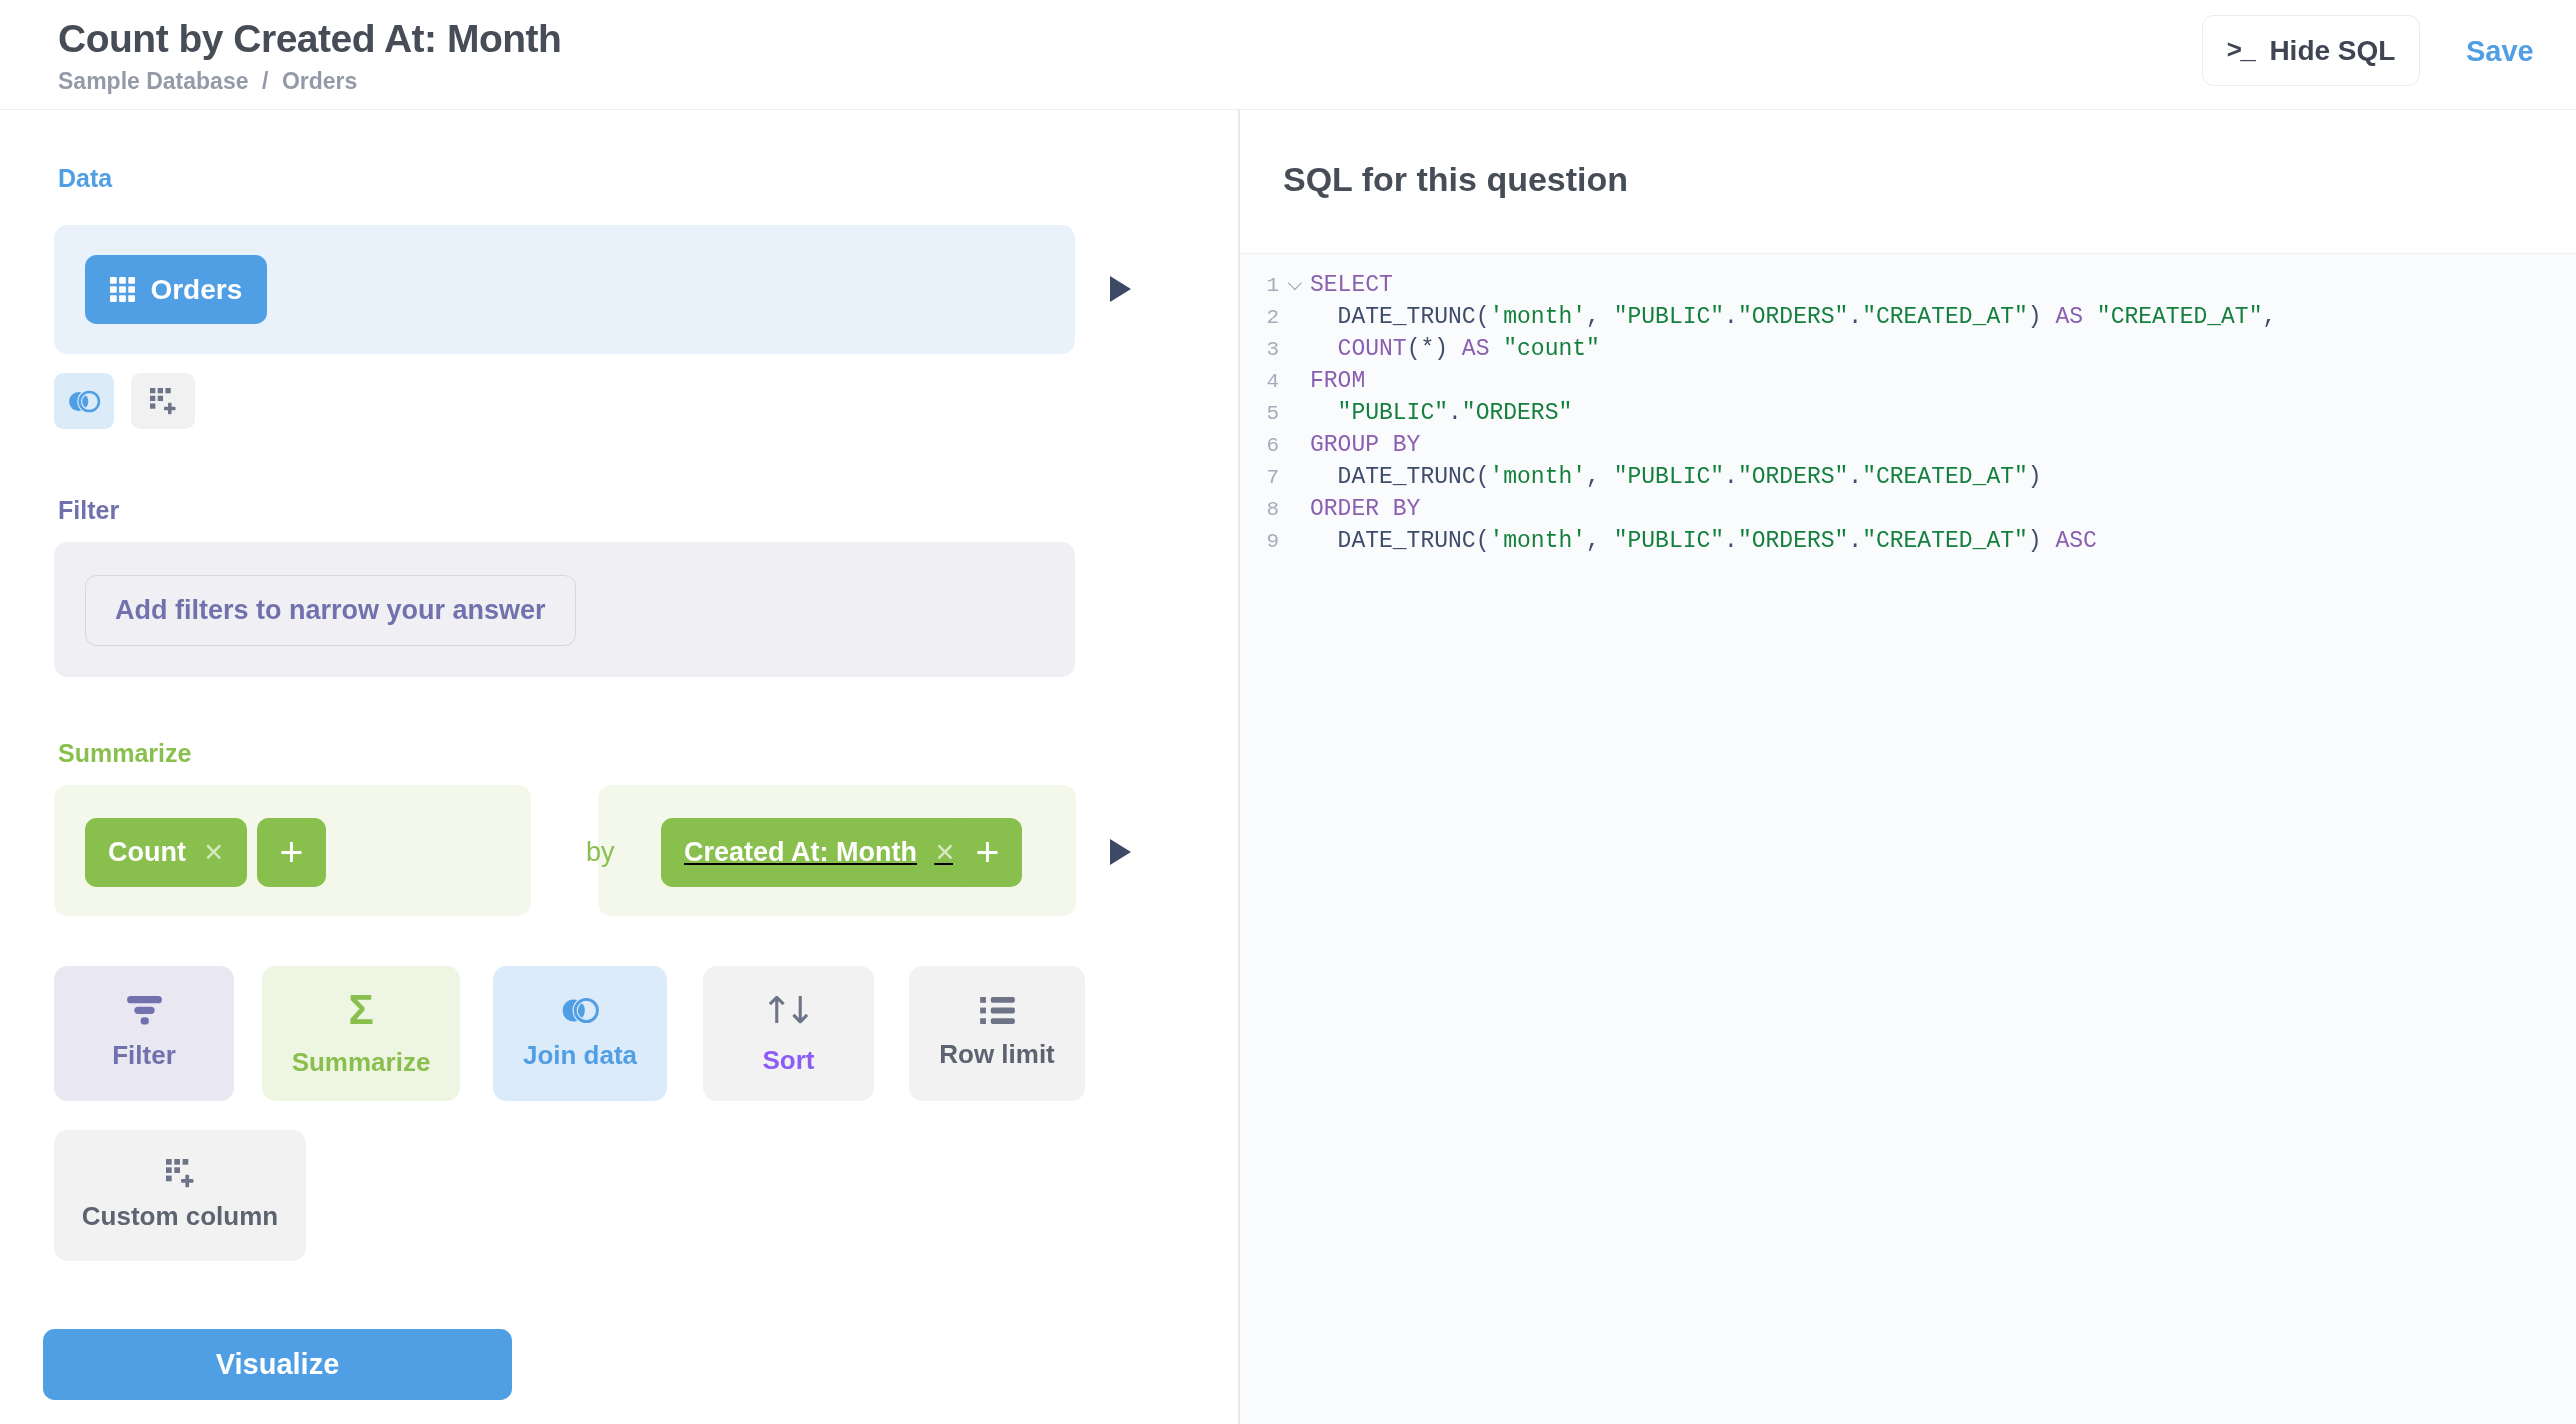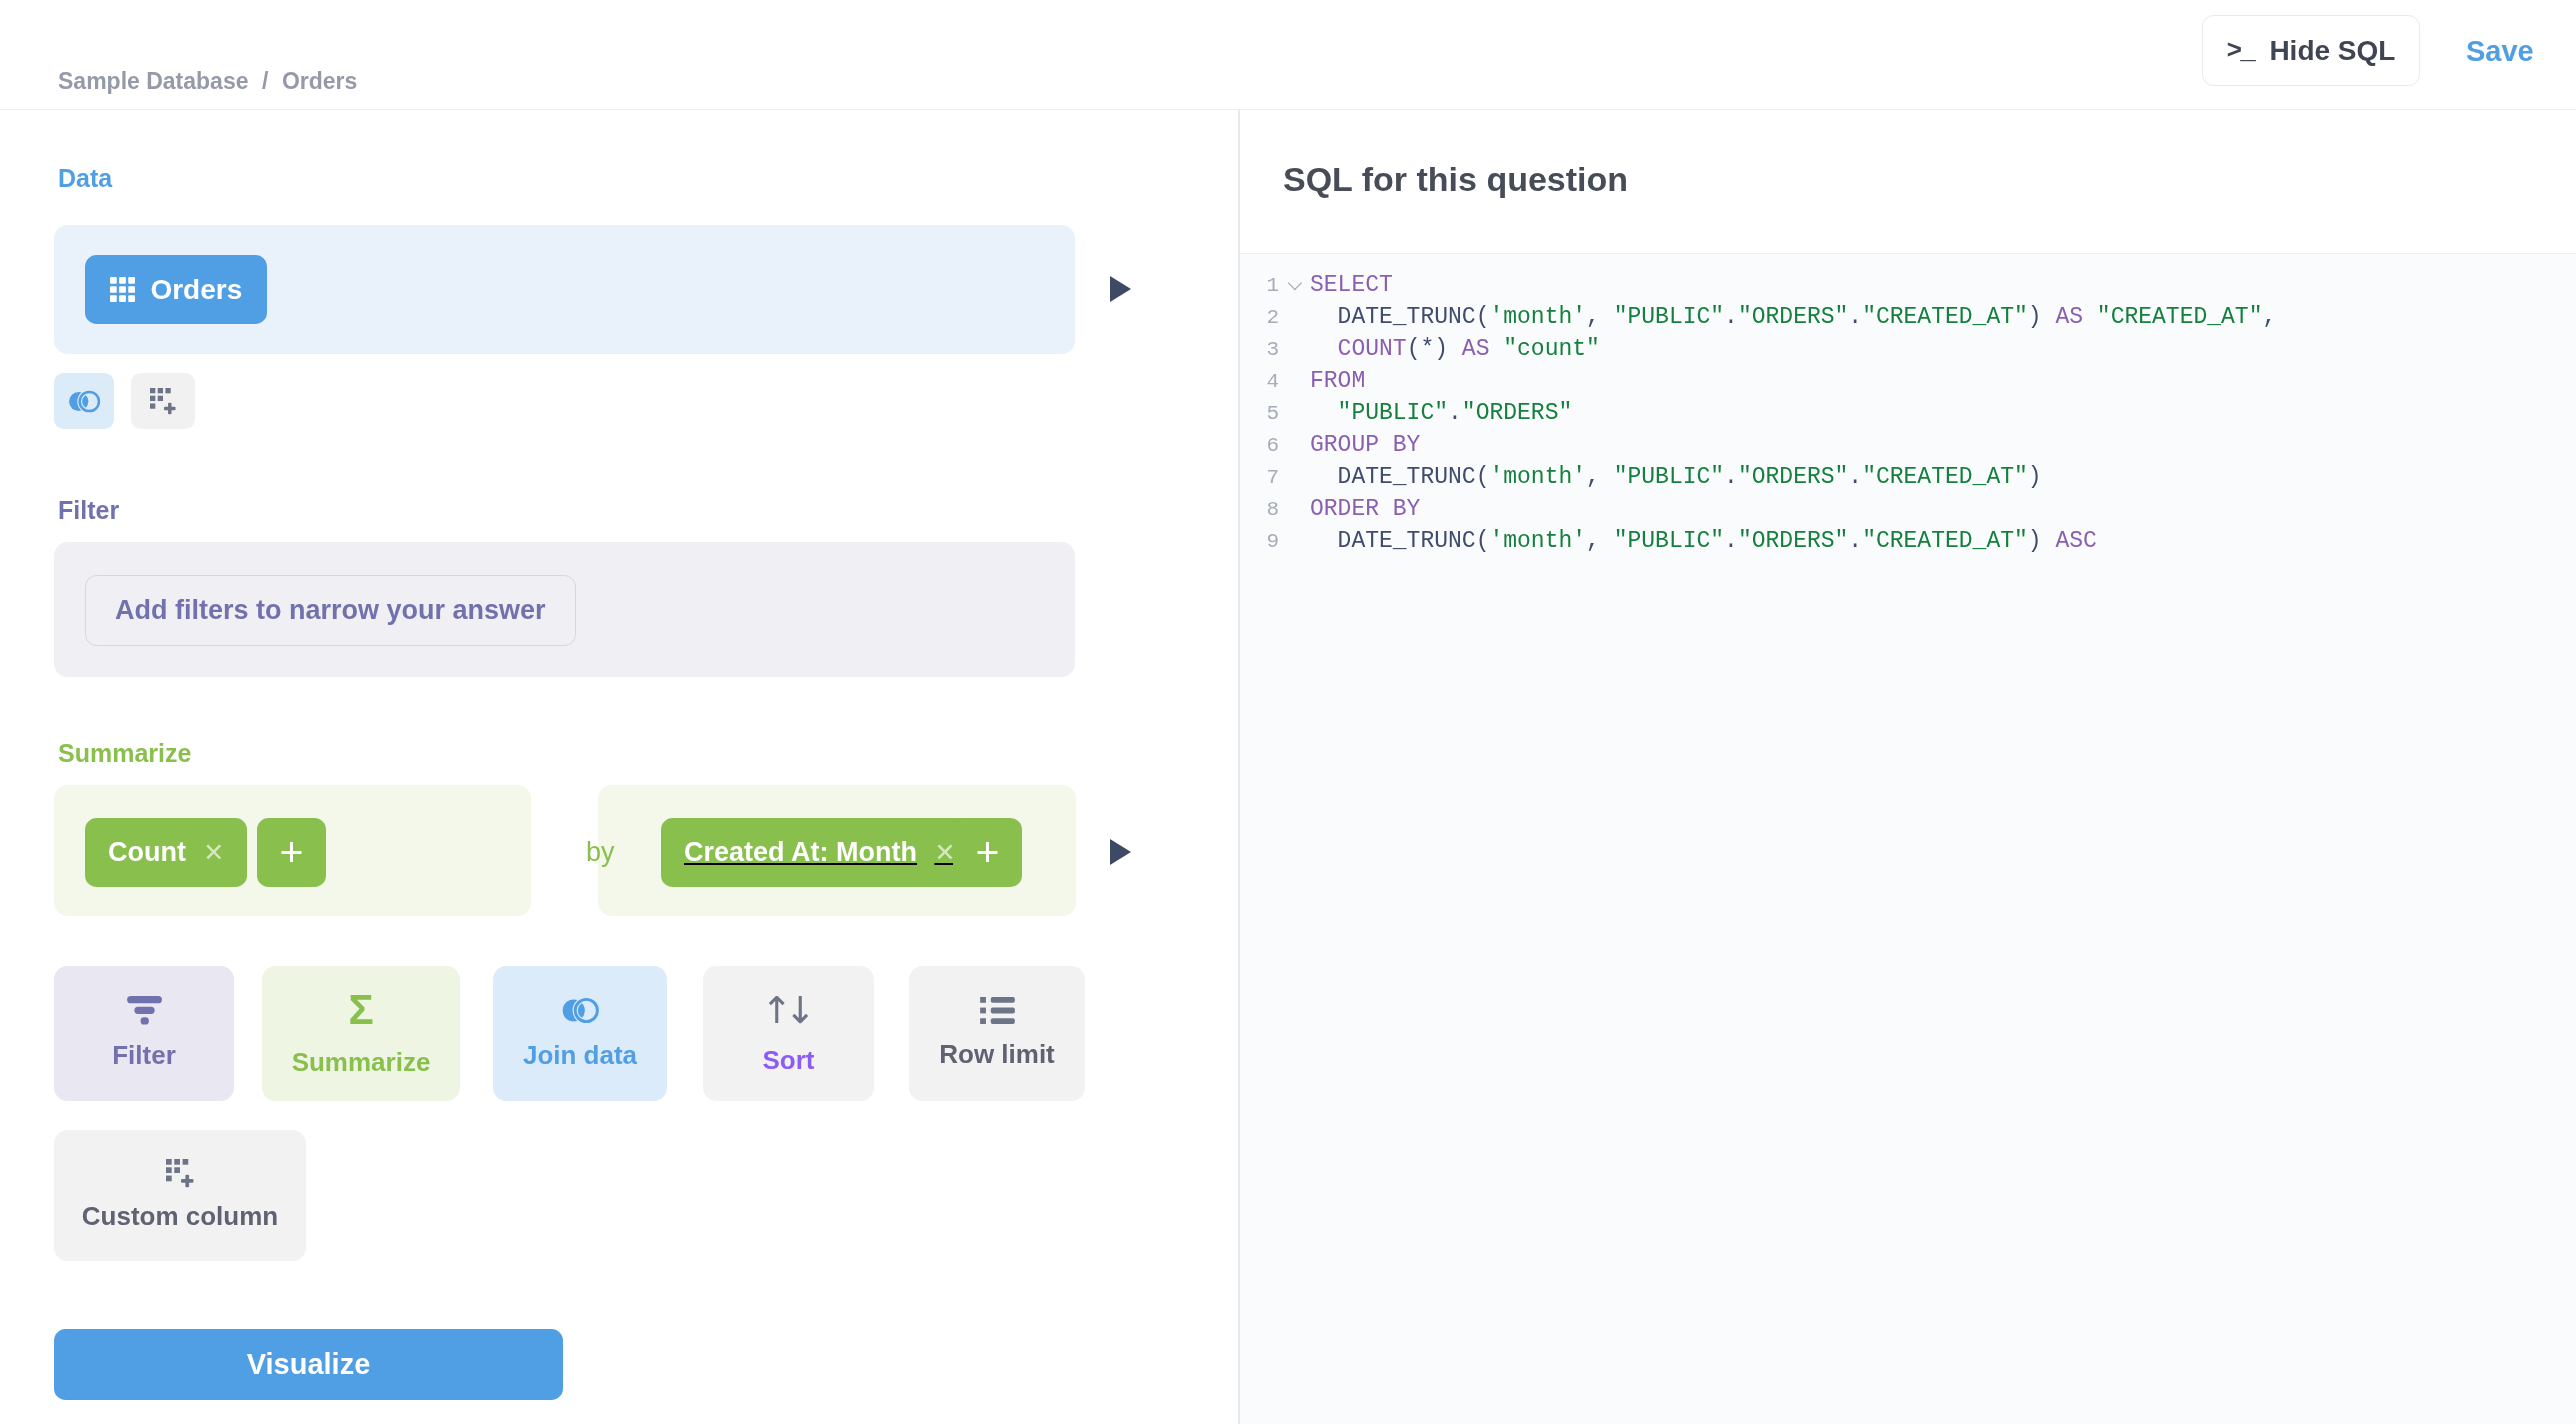--- a/index.html
+++ b/index.html
@@ -91,21 +91,21 @@
   .sigma-glyph { font-size:42px; font-weight:bold; color:#88bf4d; line-height:42px; }
   .sort-glyph { font-size:37px; color:#6e7487; letter-spacing:-7.7px; line-height:39px;
                 font-family:"DejaVu Sans", sans-serif; padding-right:7.7px; }
 
   .custom-column-btn { position:absolute; left:54px; top:1130px; width:252px; height:131px;
                        background:#f2f2f3; border-radius:13.5px; display:flex;
                        flex-direction:column; align-items:center; justify-content:center;
                        gap:13.5px; cursor:pointer; }
   .custom-column-btn .action-label { color:#5d6371; }
 
-  .visualize-btn { position:absolute; left:54px; top:1329px; width:509px; height:71px;
+  .visualize-btn { position:absolute; left:43px; top:1329px; width:469px; height:71px;
                    background:#509ee3; border-radius:11.6px; display:flex; align-items:center;
                    justify-content:center; color:#fff; font-size:29px; font-weight:bold;
                    cursor:pointer; }
 
   
   .v-divider { position:absolute; left:1238px; top:110px; width:1.9px; height:1314px;
                background:#e8e8ea; }
   .sql-title { position:absolute; left:1283px; top:160px; font-size:34px; font-weight:bold;
                color:#474d57; }
   .code-area { position:absolute; left:1240px; top:253px; width:1336px; height:1171px;
@@ -123,20 +123,21 @@
   .code-text .fn  { color:#3f4c6b; }
   .code-text .pln { color:#3f4c6b; }
   .code-text .str { color:#15803d; }
 </style>
 </head>
 <body>
 
 <div class="page">
 
   <div class="header">
+    <div class="q-title">Count by Created At: Month</div>
     <div class="breadcrumb">
       <span>Sample Database</span>
       <span>/</span>
       <span>Orders</span>
     </div>
     <div class="hide-sql-btn">
       <span class="terminal-glyph">&gt;_</span>
       <span class="hide-sql-label">Hide SQL</span>
     </div>
     <div class="save-link">Save</div>

